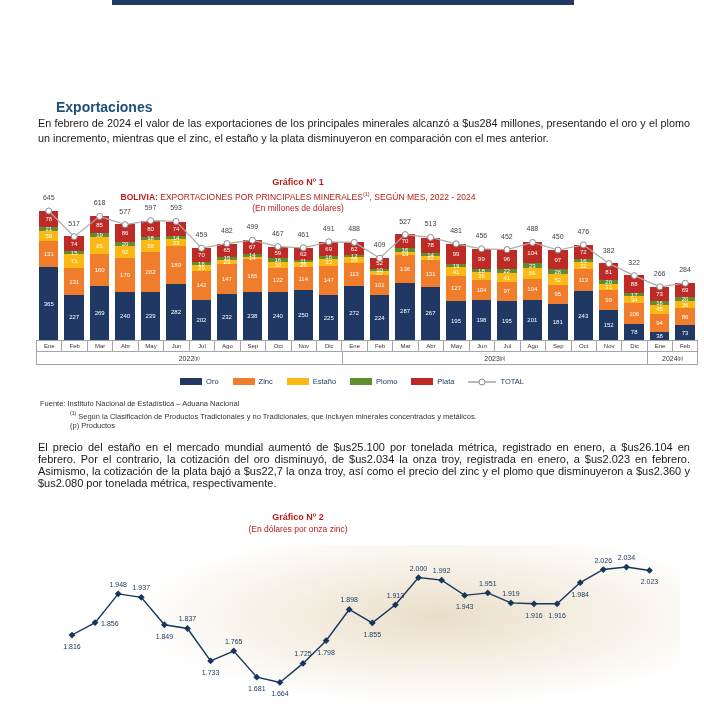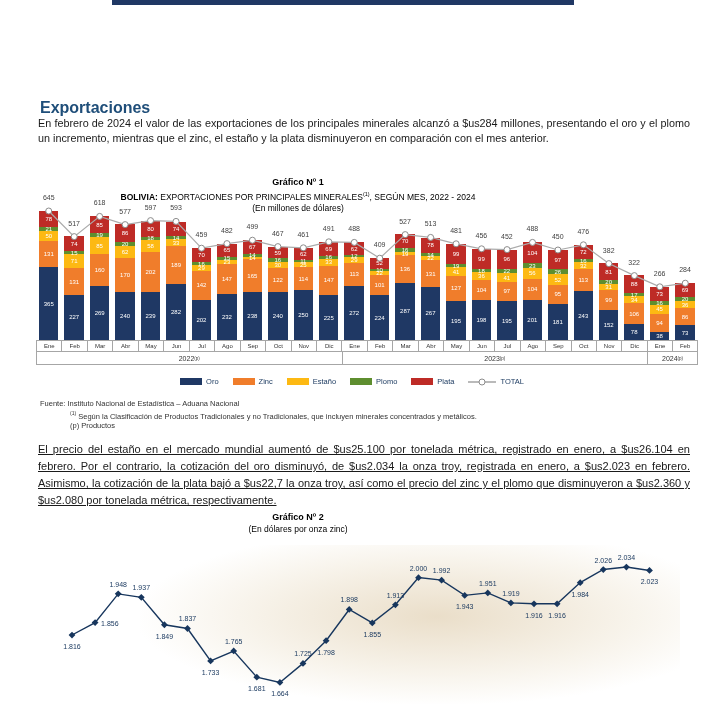--- a/index.html
+++ b/index.html
@@ -11,26 +11,26 @@
   .date-tab { position:absolute; left:0; top:0; width:240px; height:27px; background:#DBDBDE;
               clip-path:polygon(0 0,100% 0,93% 100%,0 100%); z-index:2;
               display:flex; align-items:center; }
   .date-tab span { margin-left:115px; color:#5B6670; font-size:13px; font-weight:bold; letter-spacing:.4px; }
 
   .title { position:absolute; top:33px; left:0; width:704px; text-align:center;
            font-size:21px; font-weight:bold; line-height:27px; }
   .t-blue { color:#24519B; }
   .t-red  { color:#C2262E; }
 
-  .section-heading { position:absolute; top:99px; left:40px; color:#1F4E79; font-size:16px; font-weight:bold; }
+  .section-heading { position:absolute; top:99px; left:56px; color:#1F4E79; font-size:14px; font-weight:bold; }
   .para { position:absolute; left:38px; width:652px; color:#1a1a1a; text-align:justify; }
   .para1 { top:116px; font-size:10.8px; line-height:14.6px; }
-  .para2 { top:441px; font-size:11px; line-height:17px;text-decoration:underline; }
-
-  .chart-head { position:absolute; left:0; width:596px; text-align:center; color:#000000; line-height:11.5px; }
+  .para2 { top:441px; font-size:11px; line-height:12px; }
+
+  .chart-head { position:absolute; left:0; width:596px; text-align:center; color:#b91c1c; line-height:11.5px; }
   .chart-head .ct { font-size:9px; font-weight:bold; }
   .chart-head .cs { font-size:8.5px; }
   .chart-head .cs b { font-weight:bold; }
   .chart-head sup { font-size:5.5px; }
   #chart1-head { top:177px; }
   #chart2-head { top:512px; }
 
   
   #c1 { position:absolute; left:36px; top:206px; width:662px; height:134px; }
   #c1-bars { position:absolute; left:0; top:0; width:662px; height:134px; display:flex; }

